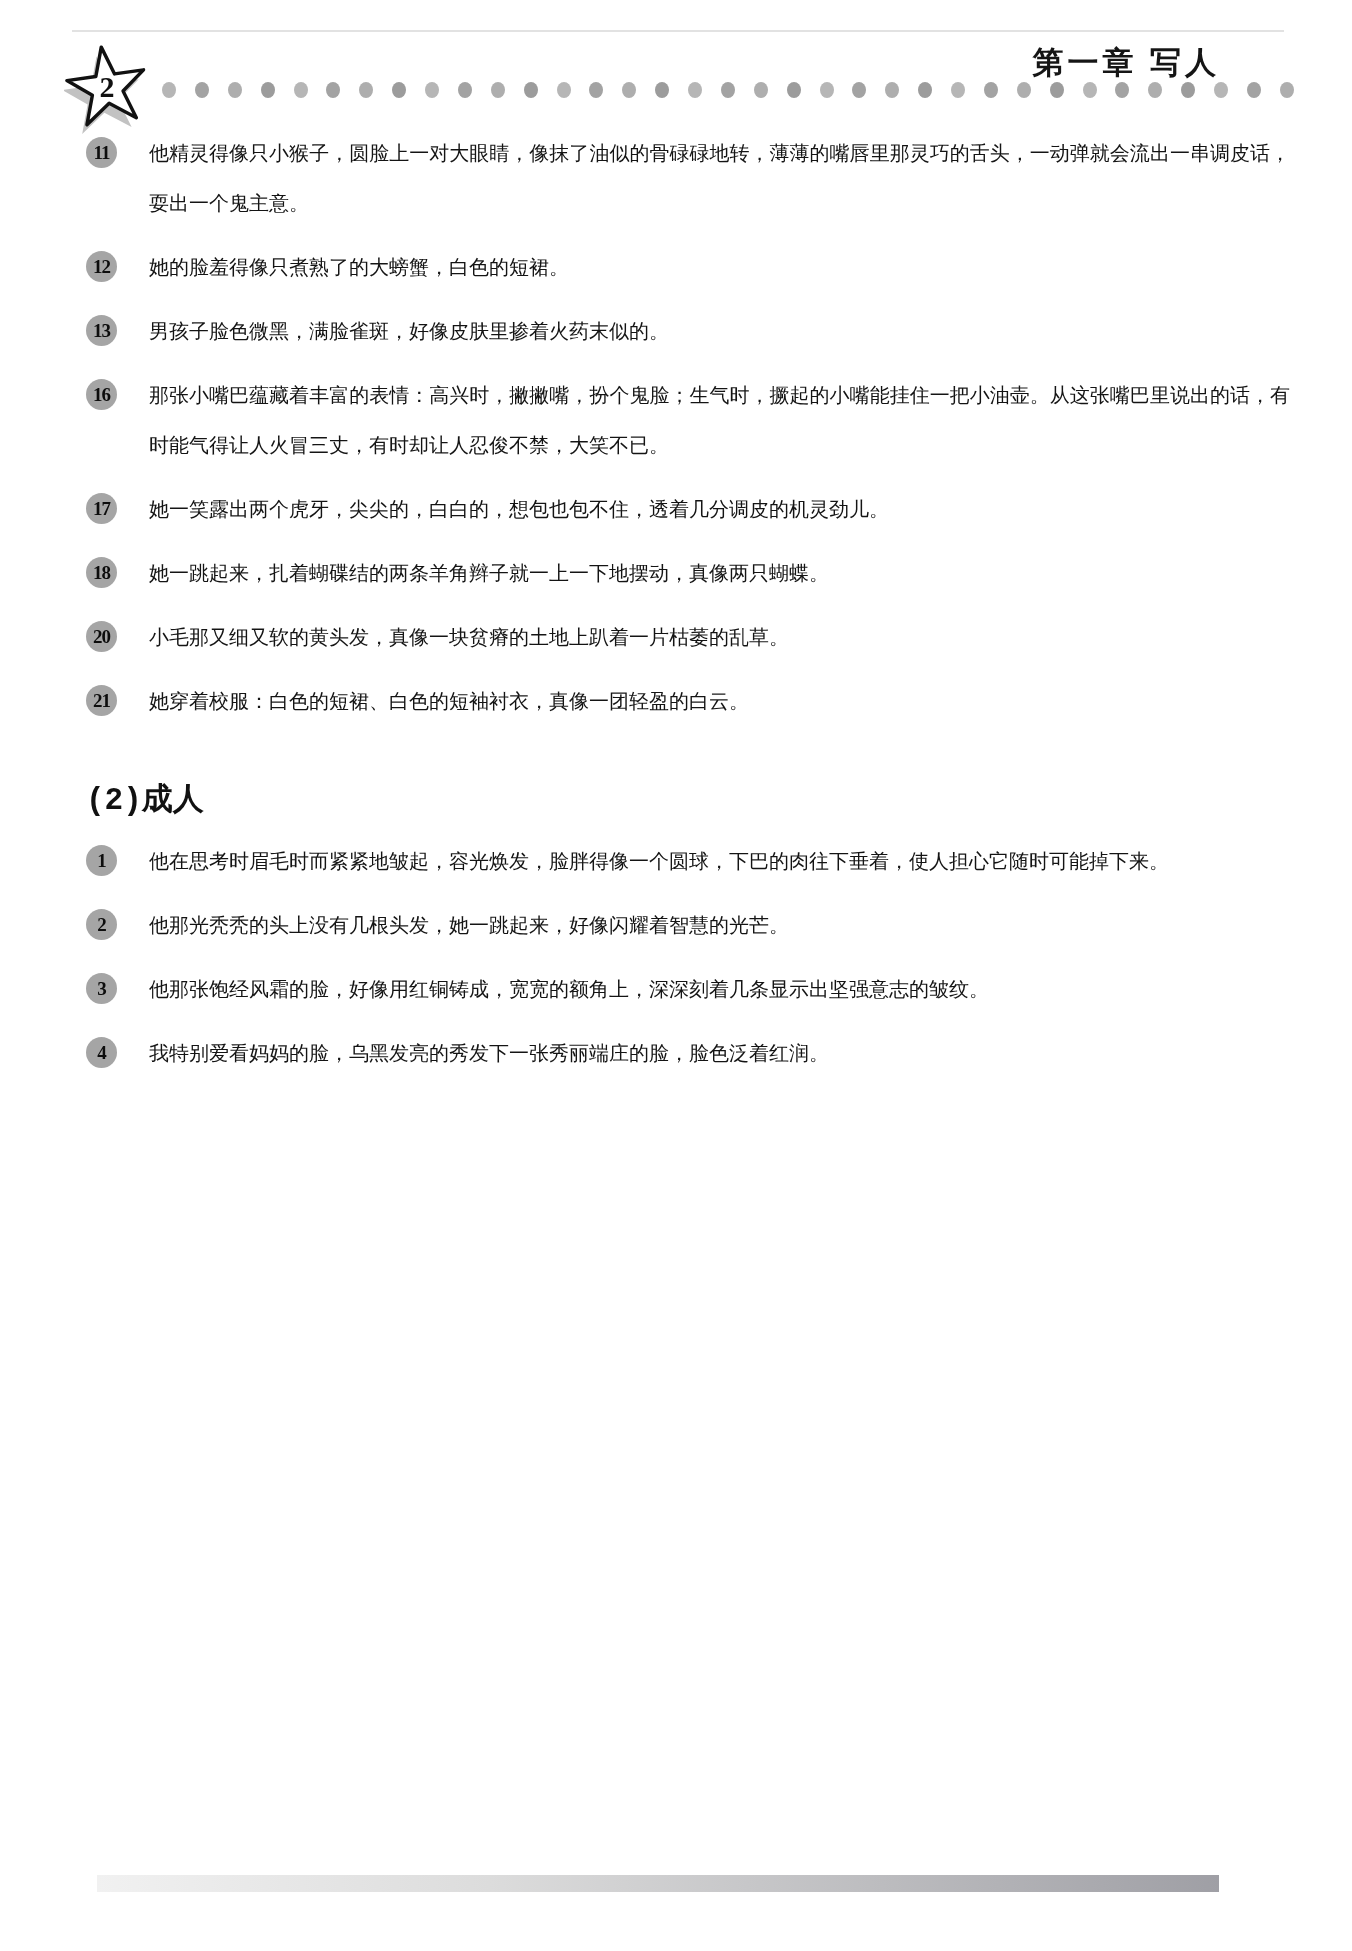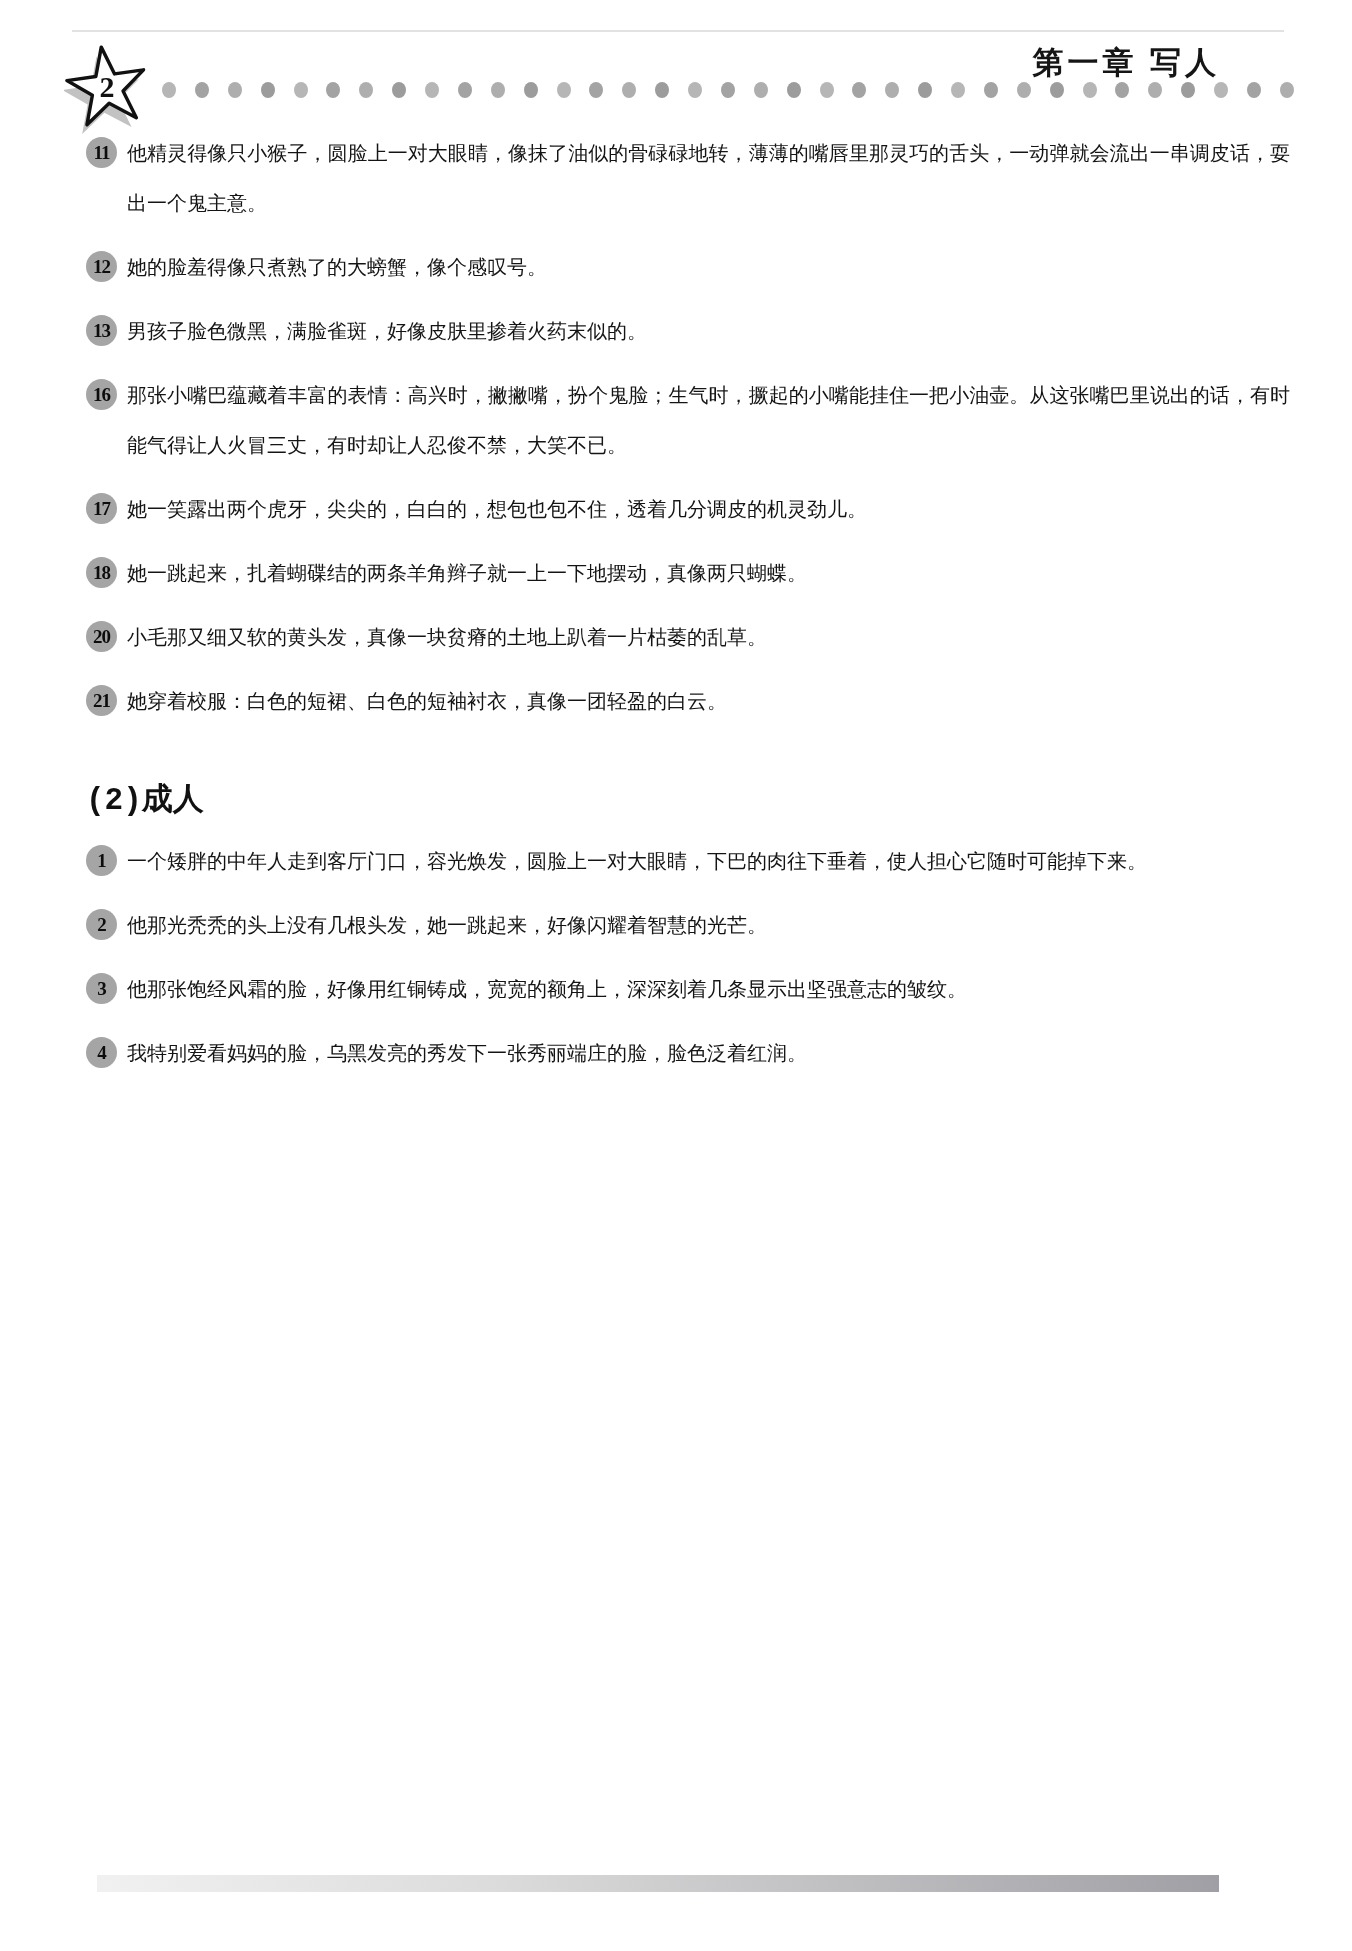--- a/index.html
+++ b/index.html
@@ -33,21 +33,21 @@
     position:absolute;top:82px;left:162px;right:58px;
     display:flex;justify-content:space-between;align-items:center;
   }
   .dot{width:14px;height:16px;border-radius:50%;}
   
   .content{
     position:absolute;top:128px;left:0;width:1352px;
     padding:0 62px 0 86px;box-sizing:border-box;
     color:#1c1c1c;
   }
-  .item{display:flex;align-items:flex-start;margin:0 0 14px 0;}
+  .item{display:flex;align-items:flex-start;margin:0 0 14px 0;gap:22px;}
   .badge{
     flex:0 0 auto;
     width:31px;height:31px;border-radius:50%;
     background:#a5a5a5;
     color:#0d0d0d;
     font-family:"Liberation Serif","DejaVu Serif",serif;
     font-weight:bold;font-size:19px;letter-spacing:-1px;
     display:flex;align-items:center;justify-content:center;
     margin:9px 10px 0 0;
   }
@@ -131,21 +131,21 @@
 
   </header>
 
   <main class="content" id="content">
       <div class="item">
         <span class="badge">11</span>
         <p class="item-text">他精灵得像只小猴子，圆脸上一对大眼睛，像抹了油似的骨碌碌地转，薄薄的嘴唇里那灵巧的舌头，一动弹就会流出一串调皮话，耍出一个鬼主意。</p>
       </div>
       <div class="item">
         <span class="badge">12</span>
-        <p class="item-text">她的脸羞得像只煮熟了的大螃蟹，像个感叹号。</p>
+        <p class="item-text">她的脸羞得像只煮熟了的大螃蟹，白色的短裙。</p>
       </div>
       <div class="item">
         <span class="badge">13</span>
         <p class="item-text">男孩子脸色微黑，满脸雀斑，好像皮肤里掺着火药末似的。</p>
       </div>
       <div class="item">
         <span class="badge">16</span>
         <p class="item-text">那张小嘴巴蕴藏着丰富的表情：高兴时，撇撇嘴，扮个鬼脸；生气时，撅起的小嘴能挂住一把小油壶。从这张嘴巴里说出的话，有时能气得让人火冒三丈，有时却让人忍俊不禁，大笑不已。</p>
       </div>
       <div class="item">
@@ -160,21 +160,21 @@
         <span class="badge">20</span>
         <p class="item-text">小毛那又细又软的黄头发，真像一块贫瘠的土地上趴着一片枯萎的乱草。</p>
       </div>
       <div class="item">
         <span class="badge">21</span>
         <p class="item-text">她穿着校服：白色的短裙、白色的短袖衬衣，真像一团轻盈的白云。</p>
       </div>
       <h2 class="section-heading">(2)成人</h2>
       <div class="item">
         <span class="badge">1</span>
-        <p class="item-text">一个矮胖的中年人走到客厅门口，容光焕发，圆脸上一对大眼睛，下巴的肉往下垂着，使人担心它随时可能掉下来。</p>
+        <p class="item-text">他在思考时眉毛时而紧紧地皱起，容光焕发，脸胖得像一个圆球，下巴的肉往下垂着，使人担心它随时可能掉下来。</p>
       </div>
       <div class="item">
         <span class="badge">2</span>
         <p class="item-text">他那光秃秃的头上没有几根头发，她一跳起来，好像闪耀着智慧的光芒。</p>
       </div>
       <div class="item">
         <span class="badge">3</span>
         <p class="item-text">他那张饱经风霜的脸，好像用红铜铸成，宽宽的额角上，深深刻着几条显示出坚强意志的皱纹。</p>
       </div>
       <div class="item">

